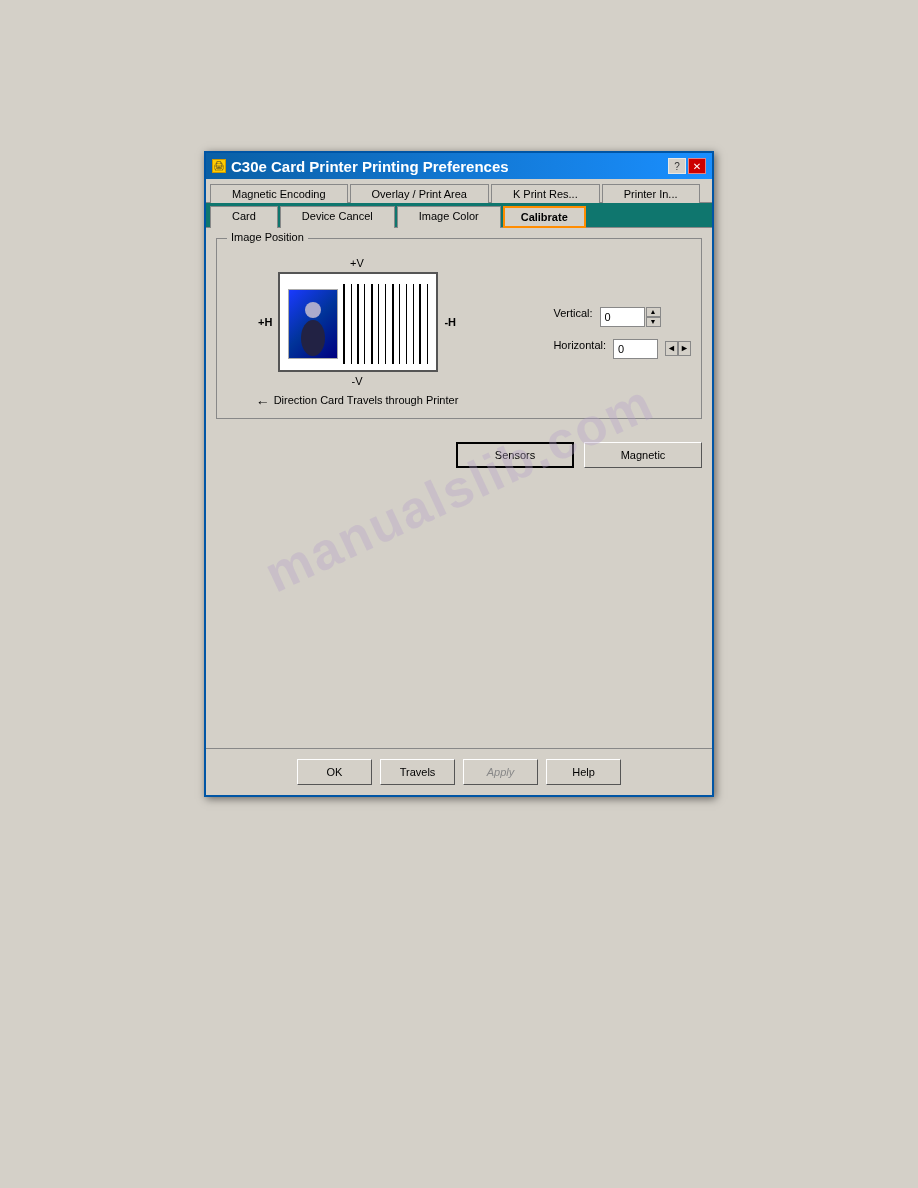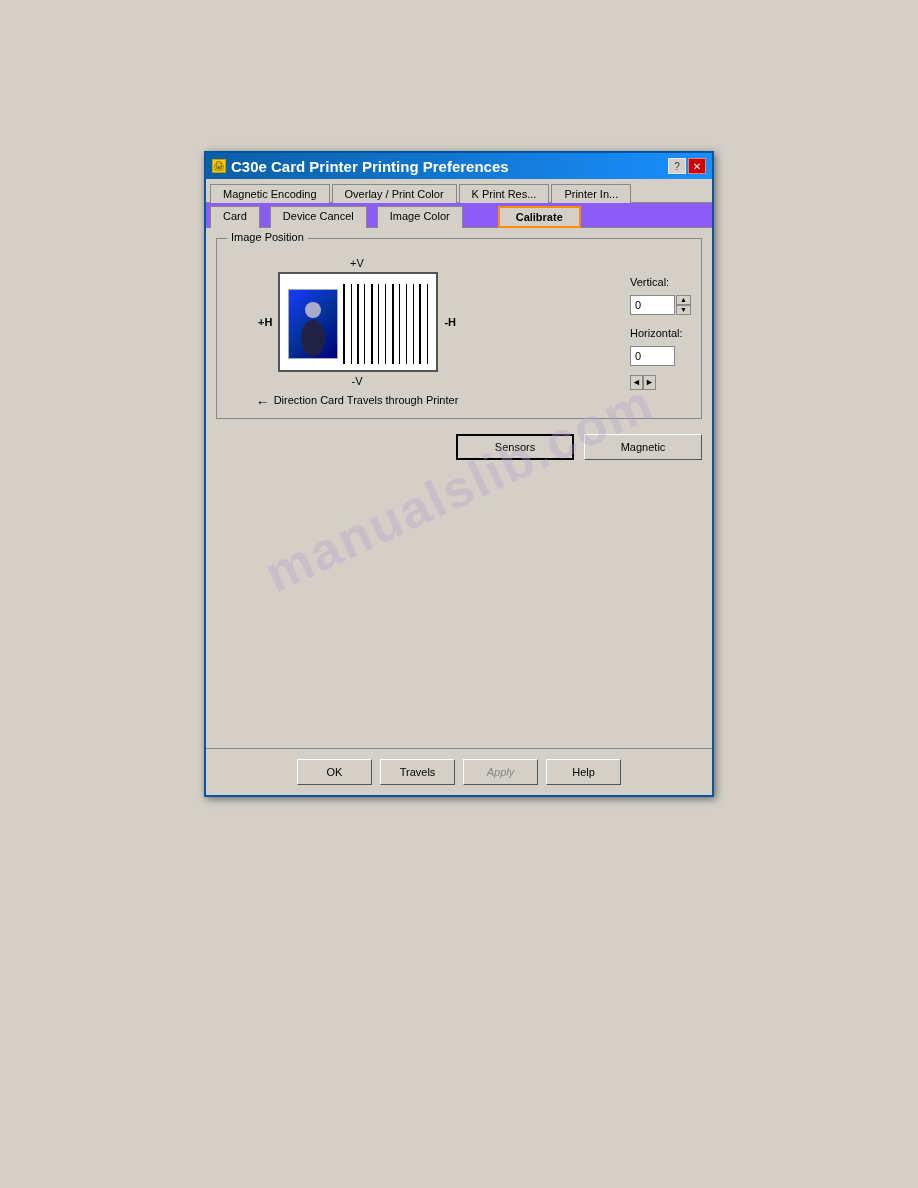--- a/index.html
+++ b/index.html
@@ -83,63 +83,62 @@
     .tabs-row1 {
       display: flex;
       background: #d4d0c8;
       padding: 4px 4px 0 4px;
       gap: 2px;
       border-bottom: 1px solid #888;
     }
 
     .tabs-row2 {
       display: flex;
-      background: #8b5cf6;
+      background: #0f766e;
       padding: 2px 4px 0 4px;
-      gap: 10px;
+      gap: 2px;
       border-bottom: 1px solid #888;
     }
 
     .tab {
-      padding: 3px 12px;
+      padding: 3px 21px;
       background: #d4d0c8;
       border: 1px solid #888;
       border-bottom: none;
       cursor: pointer;
       font-size: 11px;
       color: #000;
       position: relative;
       top: 1px;
     }
 
     .tab.active {
       background: #d4d0c8;
       border-bottom: 1px solid #d4d0c8;
       z-index: 1;
       font-weight: normal;
-      margin-left: 25px;
     }
 
     .tab.calibrate-tab {
       background: #d4d0c8;
       border: 2px solid #ff8c00;
       font-weight: bold;
       padding: 3px 16px;
     }
 
     .content-area {
       padding: 10px;
       background: #d4d0c8;
       min-height: 500px;
     }
 
     .group-box {
       border: 1px solid #888;
       padding: 10px;
-      margin-bottom: 15px;
+      margin-bottom: 23px;
       position: relative;
       background: #d4d0c8;
     }
 
     .group-box-title {
       position: absolute;
       top: -8px;
       left: 10px;
       background: #d4d0c8;
       padding: 0 4px;
@@ -244,21 +243,21 @@
 
     .controls-area {
       display: flex;
       flex-direction: column;
       gap: 12px;
       margin-left: 20px;
     }
 
     .control-group {
       display: flex;
-      flex-direction: column;
+      flex-direction: row;
       gap: 7px;
     }
 
     .control-label {
       font-size: 11px;
     }
 
     .spinner-field {
       display: flex;
       align-items: center;
@@ -387,21 +386,21 @@
       <div class="title-btn">?</div>
       <div class="title-btn close">✕</div>
     </div>
   </div>
 
   <div class="tabs-row1">
     <div class="tab">
       <span>Magnetic Encoding</span>
     </div>
     <div class="tab">
-      <span>Overlay / Print Color</span>
+      <span>Overlay / Print Area</span>
     </div>
     <div class="tab">
       <span>K Print Res...</span>
     </div>
     <div class="tab">
       <span>Printer In...</span>
     </div>
   </div>
 
   <div class="tabs-row2">

